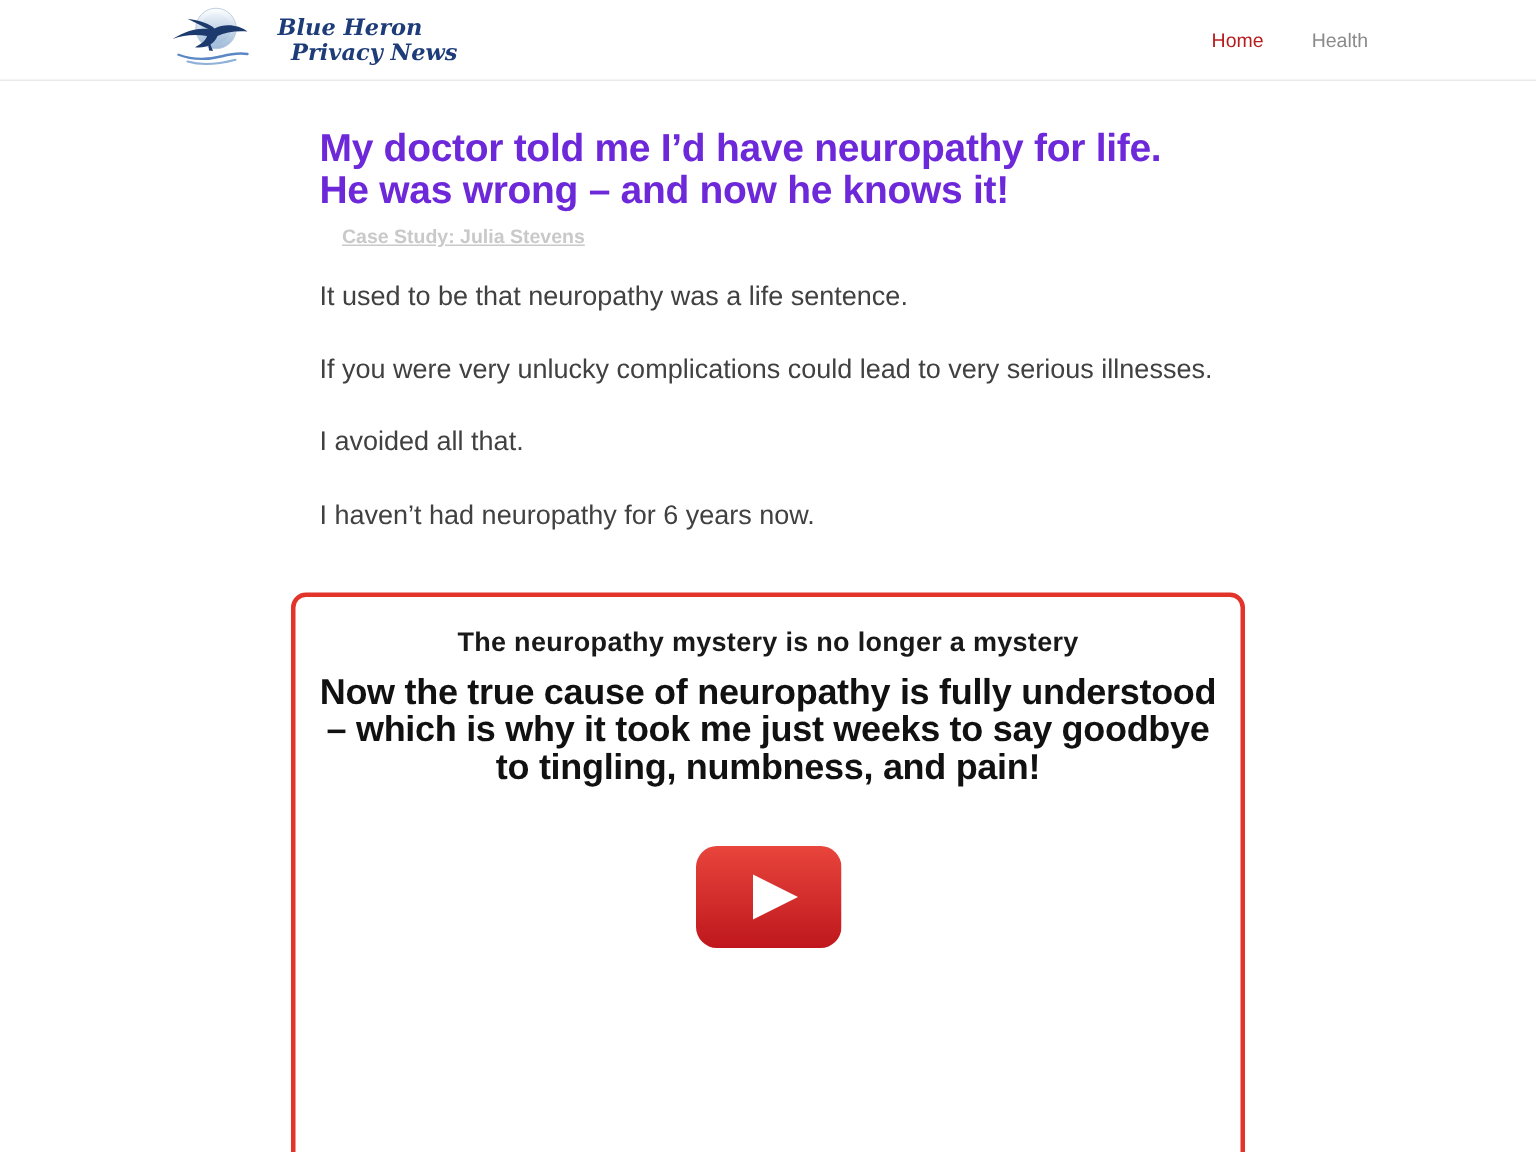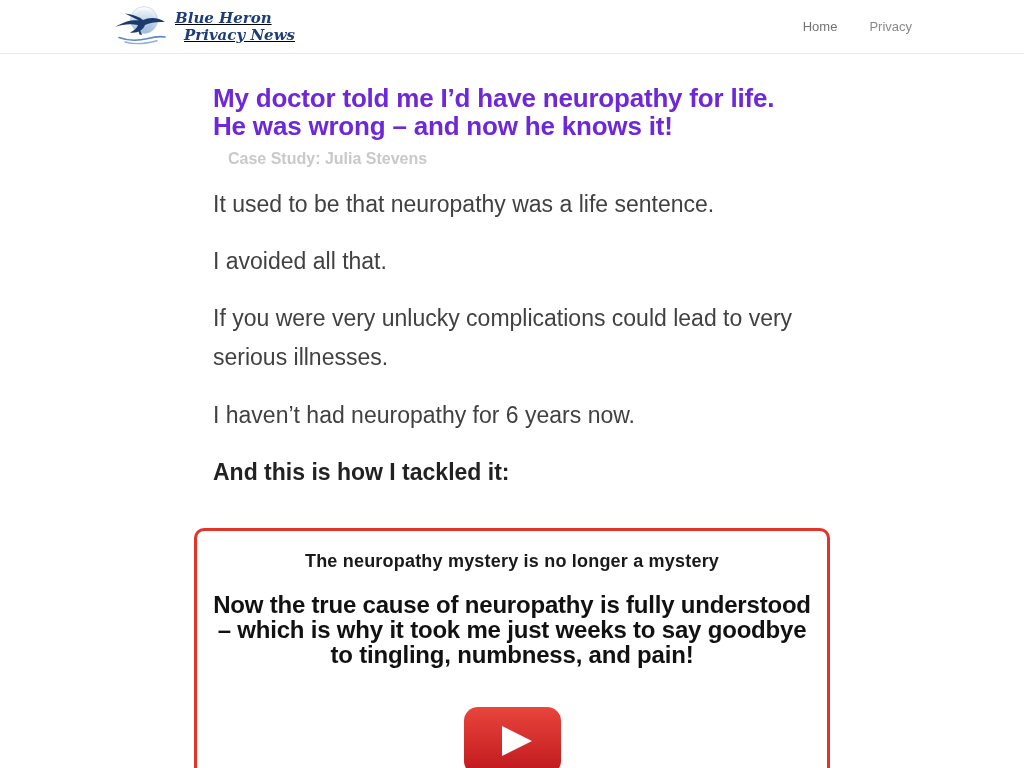--- a/index.html
+++ b/index.html
@@ -15,56 +15,57 @@
   .site-header {
     height: 54px;
     background: #ffffff;
     border-bottom: 1px solid #e9e9e9;
   }
   .header-inner {
     width: 800px; height: 100%;
     margin: 0 auto;
     display: flex; align-items: center; justify-content: space-between;
   }
-  .logo { display: flex; align-items: center; gap: 5px; cursor: pointer; text-decoration: underline; }
+  .logo { display: flex; align-items: center; gap: 15px; cursor: pointer; }
   .logo-text {
     font-family: "DejaVu Serif", serif;
     font-style: italic; font-weight: bold;
     color: #1d3c78; font-size: 15px; line-height: 1.1;
     white-space: nowrap;
   }
   .logo-line2 { margin-left: 9px; }
   .main-nav { display: flex; gap: 32px; font-size: 13px; }
   .main-nav a { text-decoration: none; }
-  .nav-home { color: #737373; }
+  .nav-home { color: #b91c1c; }
   .nav-privacy { color: #8a8a8a; }
 
   
   .main-col {
     width: 636px;
     margin: 0 auto;
     padding-top: 30px;
   }
   .article-title {
     font-size: 26px; font-weight: bold;
     color: #6d28d9;
     line-height: 1.08;
     letter-spacing: -0.2px;
     margin: 0 0 10px;
     padding: 0 19px;
     max-width: 620px;
   }
   .case-study {
-    font-size: 16px; font-weight: bold;
+    font-size: 13px; font-weight: bold;
     color: #c9c9c9;
     margin: 0 0 17px;
     padding-left: 34px;
+    text-decoration: underline;
   }
   .body-para {
-    font-size: 23px;
+    font-size: 18px;
     color: #414141;
     line-height: 1.7;
     margin: 0 0 18px;
     padding: 0 19px;
   }
   .tackle-line {
     font-weight: bold;
     color: #222222;
     margin-bottom: 0;
   }
@@ -76,21 +77,21 @@
     border-radius: 10px;
     padding: 20px 14px 60px;
     text-align: center;
     height: 420px; 
     background: #ffffff;
   }
   .promo-title {
     font-size: 18px; font-weight: bold;
     color: #191919;
     letter-spacing: 0.2px;
-    margin: 0 0 20px;
+    margin: 0 0 10px;
   }
   .promo-headline {
     font-size: 24px; font-weight: bold;
     color: #111111;
     line-height: 1.05;
     letter-spacing: -0.2px;
     max-width: 600px;
     margin: 0 auto;
   }
   .play-wrap { margin-top: 40px; cursor: pointer; display: inline-block; }
@@ -123,37 +124,36 @@
         </svg>
       </span>
       <span class="logo-text">
         <span>Blue Heron</span><br>
         <span class="logo-line2">Privacy News</span>
       </span>
     </div>
 
     <nav class="main-nav">
       <a href="#" class="nav-home">Home</a>
-      <a href="#" class="nav-privacy">Privacy</a>
+      <a href="#" class="nav-privacy">Health</a>
     </nav>
 
   </div>
 </header>
 
 <main class="main-col">
 
   <h1 class="article-title">My doctor told me I’d have neuropathy for life. He was wrong – and now he knows it!</h1>
 
   <div class="case-study">Case Study: Julia Stevens</div>
 
   <p class="body-para">It used to be that neuropathy was a life sentence.</p>
+  <p class="body-para">If you were very unlucky complications could lead to very serious illnesses.</p>
   <p class="body-para">I avoided all that.</p>
-  <p class="body-para">If you were very unlucky complications could lead to very serious illnesses.</p>
   <p class="body-para">I haven’t had neuropathy for 6 years now.</p>
-  <p class="body-para tackle-line">And this is how I tackled it:</p>
 
   <section class="promo-box">
     <div class="promo-title">The neuropathy mystery is no longer a mystery</div>
     <div class="promo-headline">Now the true cause of neuropathy is fully understood – which is why it took me just weeks to say goodbye to tingling, numbness, and pain!</div>
     <div class="play-wrap">
       <span>
         <svg width="97" height="68" viewBox="0 0 97 68" aria-hidden="true">
           <defs>
             <linearGradient id="yt" x1="0" y1="0" x2="0" y2="1">
               <stop offset="0" stop-color="#e8453c"></stop>

